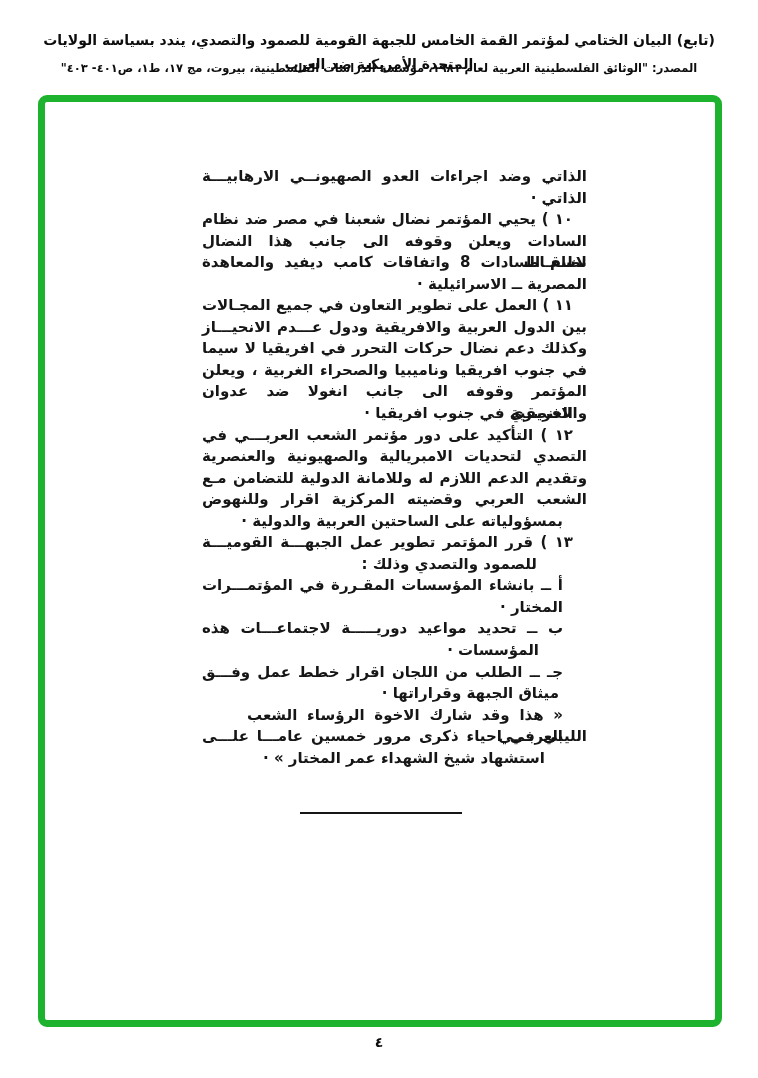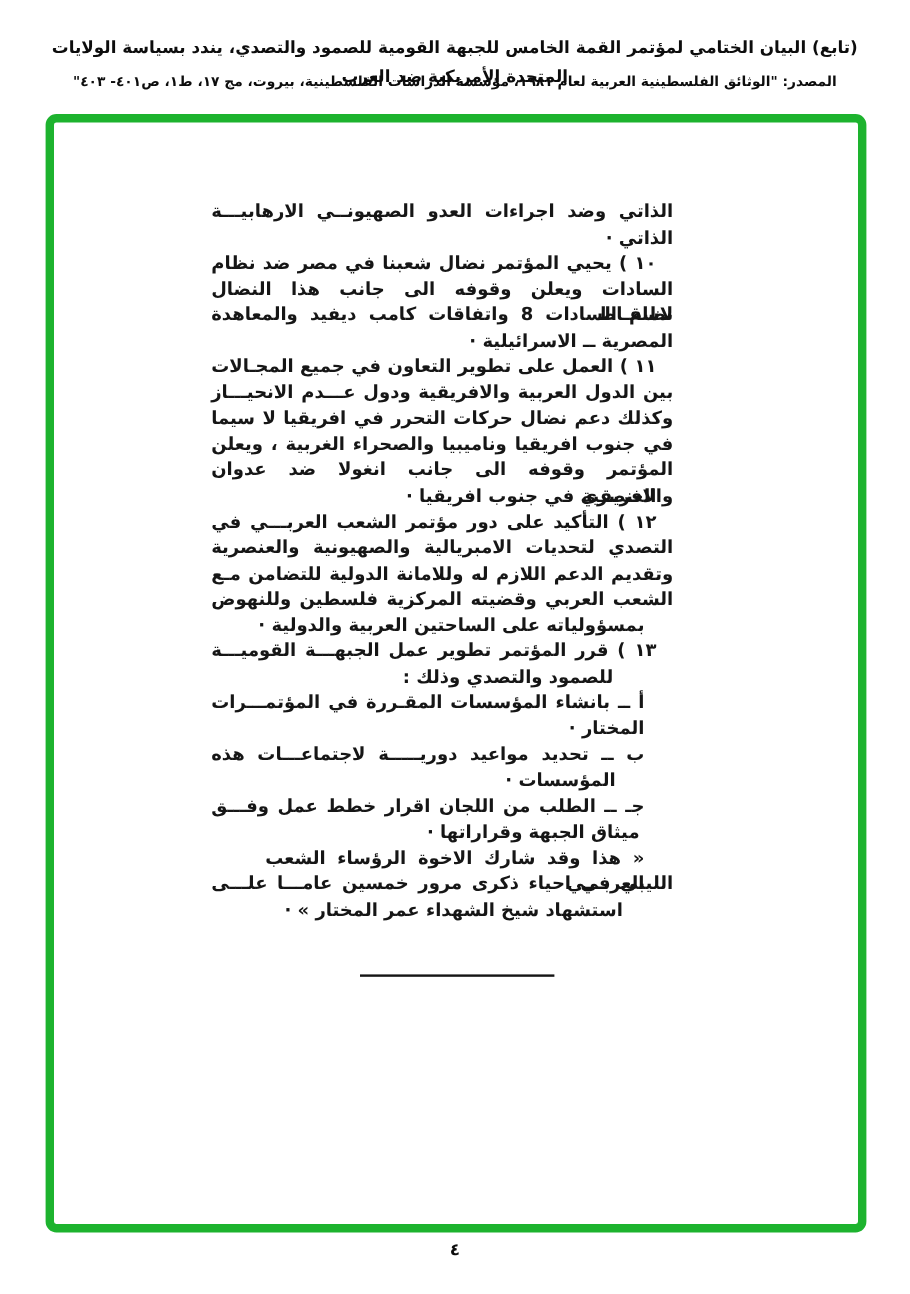--- a/index.html
+++ b/index.html
@@ -24,21 +24,21 @@
     line-height:20px;
   }
   .scan-frame {
     position:absolute; left:38px; top:95px;
     width:670px; height:918px;
     border:7px solid #1db32e;
     border-radius:9px;
     background:#ffffff;
   }
   .doc-text {
-    position:absolute; left:131px; top:64px;
+    position:absolute; left:157px; top:64px;
     width:385px;
     direction:rtl;
     font-weight:bold;
     font-size:15px;
     color:#161616;
   }
   .line {
     display:block;
     height:21.55px;
     line-height:21.55px;
@@ -78,21 +78,21 @@
       <div class="line end" style="padding-right: 0px;">المصرية ــ الاسرائيلية ·</div>
       <div class="line just" style="padding-right: 14px;">١١ ) العمل على تطوير التعاون في جميع المجـالات</div>
       <div class="line just" style="padding-right: 0px;">بين الدول العربية والافريقية ودول عـــدم الانحيـــاز</div>
       <div class="line just" style="padding-right: 0px;">وكذلك دعم نضال حركات التحرر في افريقيا لا سيما</div>
       <div class="line just" style="padding-right: 0px;">في جنوب افريقيا وناميبيا والصحراء الغربية ، ويعلن</div>
       <div class="line just" style="padding-right: 0px;">المؤتمر وقوفه الى جانب انغولا ضد عدوان والافريقية</div>
       <div class="line end" style="padding-right: 14px;">العنصري في جنوب افريقيا ·</div>
       <div class="line just" style="padding-right: 14px;">١٢ ) التأكيد على دور مؤتمر الشعب العربـــي في</div>
       <div class="line just" style="padding-right: 0px;">التصدي لتحديات الامبريالية والصهيونية والعنصرية</div>
       <div class="line just" style="padding-right: 0px;">وتقديم الدعم اللازم له وللامانة الدولية للتضامن مـع</div>
-      <div class="line just" style="padding-right: 0px;">الشعب العربي وقضيته المركزية فلسطين وللنهوض</div>
+      <div class="line just" style="padding-right: 0px;">الشعب العربي وقضيته المركزية اقرار وللنهوض</div>
       <div class="line end" style="padding-right: 24px;">بمسؤولياته على الساحتين العربية والدولية ·</div>
       <div class="line just" style="padding-right: 14px;">١٣ ) قرر المؤتمر تطوير عمل الجبهـــة القوميـــة</div>
       <div class="line end" style="padding-right: 50px;">للصمود والتصدي وذلك :</div>
       <div class="line just" style="padding-right: 24px;">أ ــ بانشاء المؤسسات المقـررة في المؤتمـــرات</div>
       <div class="line end" style="padding-right: 24px;">المختار ·</div>
       <div class="line just" style="padding-right: 24px;">ب ــ تحديد مواعيد دوريـــــة لاجتماعـــات هذه</div>
       <div class="line end" style="padding-right: 48px;">المؤسسات ·</div>
       <div class="line just" style="padding-right: 24px;">جـ ــ الطلب من اللجان اقرار خطط عمل وفـــق</div>
       <div class="line end" style="padding-right: 28px;">ميثاق الجبهة وقراراتها ·</div>
       <div class="line just" style="padding-right: 24px; margin-left: 45px;">« هذا وقد شارك الاخوة الرؤساء الشعب العربـــي</div>

